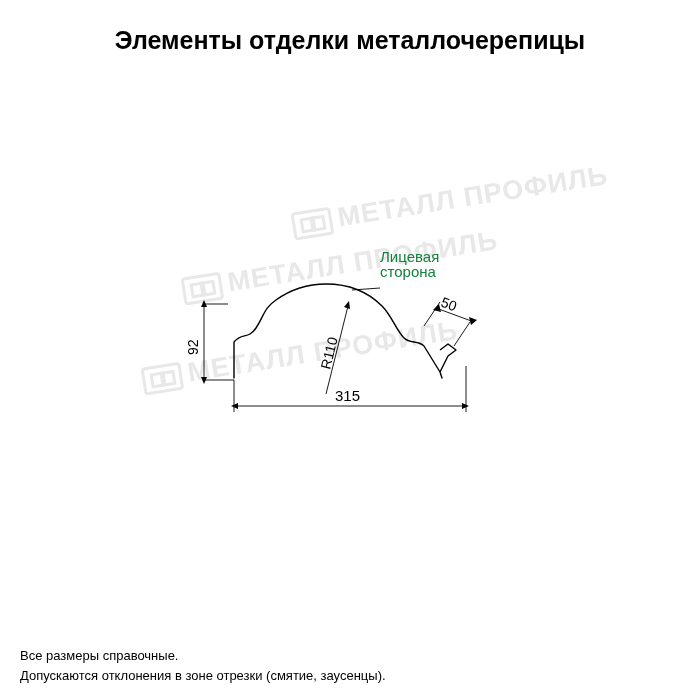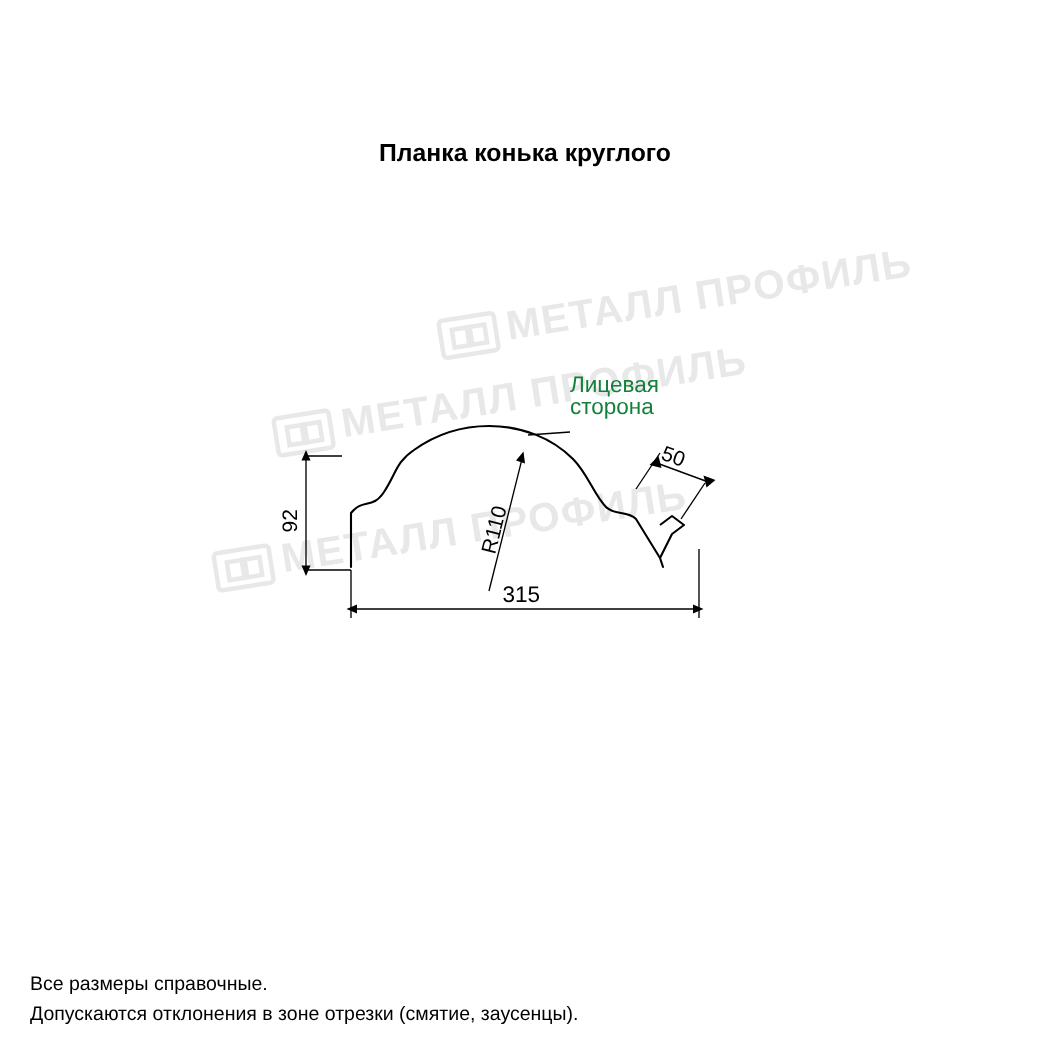--- a/index.html
+++ b/index.html
@@ -127,21 +127,21 @@
   text {
     font-family: "Liberation Sans", sans-serif;
     fill: #000000;
   }
 </style>
 </head>
 <body>
 
 <div class="page">
 
-  <div class="subtitle">Планка конька круглого</div>
+  <div class="title">Элементы отделки металлочерепицы</div>
 
   <div class="watermarks">
     <div class="wm wm1"><span class="wmicon"></span><span>МЕТАЛЛ ПРОФИЛЬ</span></div>
     <div class="wm wm2"><span class="wmicon"></span><span>МЕТАЛЛ ПРОФИЛЬ</span></div>
     <div class="wm wm3"><span class="wmicon"></span><span>МЕТАЛЛ ПРОФИЛЬ</span></div>
   </div>
 
   <div class="drawing">
     <svg width="440" height="270" viewBox="0 0 440 270">
 

